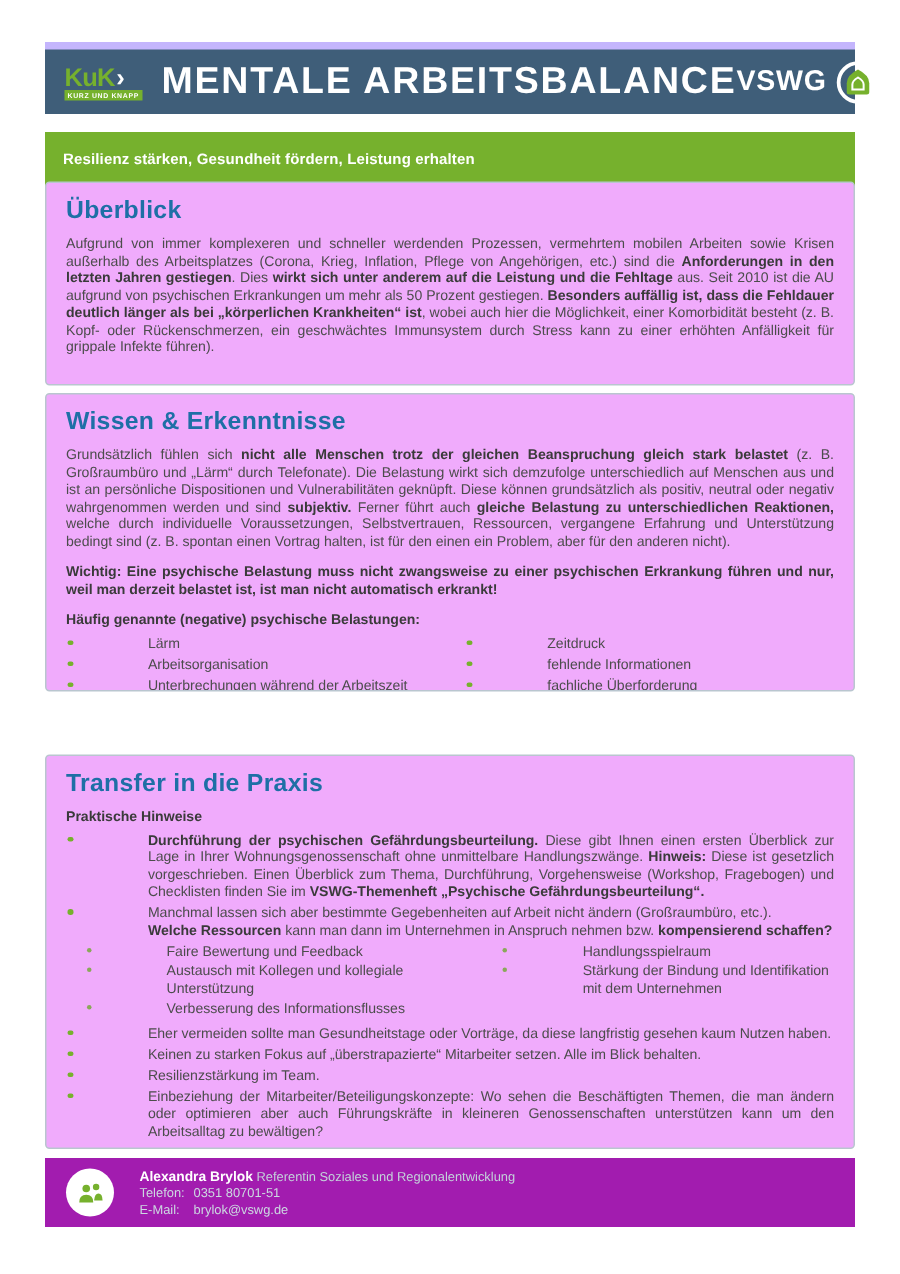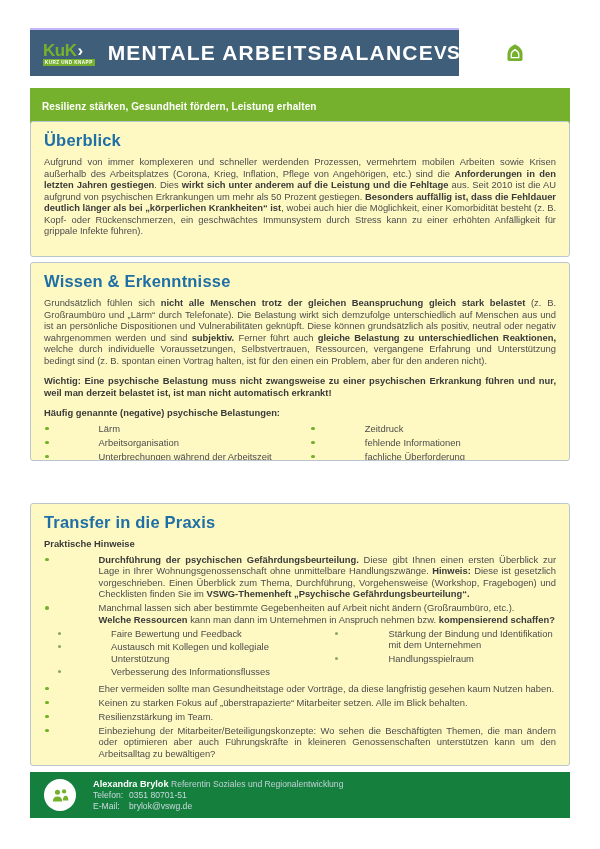--- a/index.html
+++ b/index.html
@@ -1,33 +1,33 @@
 <!DOCTYPE html>
 <html><head>
 <meta charset="utf-8">
 <style>
   html,body{margin:0;padding:0;background:#ffffff;}
   body{width:600px;height:849px;position:relative;font-family:"Liberation Sans","DejaVu Sans",sans-serif;-webkit-font-smoothing:antialiased;}
   .page{position:absolute;inset:0;background:#fff;}
 
   
-  .header{position:absolute;left:30px;top:28px;width:429px;height:48px;background:#3f5e79;border-top:2px solid #c4b5fd;box-sizing:border-box;display:flex;align-items:center;padding:0 13px;}
+  .header{position:absolute;left:30px;top:28px;width:540px;height:48px;background:#3f5e79;border-top:5px solid #c4b5fd;box-sizing:border-box;display:flex;align-items:center;padding:0 13px;}
   .kuk{display:flex;flex-direction:column;align-items:flex-start;margin-right:13px;margin-top:2px;}
   .kuk-main{font-weight:bold;font-size:17px;line-height:15px;color:#76b12d;letter-spacing:-0.5px;}
   .kuk-chev{color:#ffffff;font-weight:bold;margin-left:1px;}
   .kuk-sub{background:#76b12d;color:#ffffff;font-size:4.6px;font-weight:bold;letter-spacing:0.45px;padding:1px 2px;margin-top:1px;white-space:nowrap;}
-  .title{color:#ffffff;font-weight:bold;font-size:21px;letter-spacing:1.2px;white-space:nowrap;}
+  .title{color:#ffffff;font-weight:bold;font-size:25px;letter-spacing:1.2px;white-space:nowrap;}
   .vswg{margin-left:auto;display:flex;align-items:center;gap:6px;}
   .vswg-text{color:#ffffff;font-weight:bold;font-size:19px;letter-spacing:0.5px;}
 
   
   .tagline{position:absolute;left:30px;top:88px;width:540px;height:37px;background:#76b12d;box-sizing:border-box;display:flex;align-items:center;padding-left:12px;color:#ffffff;font-weight:bold;font-size:10px;letter-spacing:0.1px;}
 
   
-  .box{position:absolute;left:30px;width:540px;background:#fef9c3;border:1px solid #b9c6cf;border-radius:3px;box-sizing:border-box;padding:9px 13px;overflow:hidden;}
+  .box{position:absolute;left:30px;width:540px;background:#f0abfc;border:1px solid #b9c6cf;border-radius:3px;box-sizing:border-box;padding:9px 13px;overflow:hidden;}
   .box-ueberblick{top:121px;height:136px;}
   .box-wissen{top:262px;height:199px;}
   .box-transfer{top:503px;height:263px;}
   h2{margin:0 0 6px 0;color:#1e6fa6;font-size:16.5px;font-weight:bold;letter-spacing:0.2px;}
   .body-text,.li-body{font-size:9.4px;line-height:11.5px;color:#4c4c4c;text-align:justify;}
   .body-text b,.li-body b,h3{color:#3a3a3a;}
   p.body-text{margin:0 0 9px 0;}
   p.last{margin-bottom:0;}
   h3{margin:0 0 4px 0;font-size:9.4px;line-height:11.5px;font-weight:bold;}
 
@@ -41,21 +41,21 @@
   .cols .col{width:52%;}
   .cols .col + .col{width:48%;}
   .sub-cols{margin:1px 0 3px 13px;gap:17px;}
   .sub-cols .col{width:54%;padding-right:10px;box-sizing:border-box;}
   .sub-cols .col + .col{width:46%;padding-right:0;}
   .li.sub .dot{width:3px;height:3px;background:#8aa85a;}
   .li.sub{margin-bottom:2px;}
   .li.sub .li-body{text-align:left;}
 
   
-  .footer{position:absolute;left:30px;top:772px;width:540px;height:46px;background:#15803d;box-sizing:border-box;display:flex;align-items:center;padding-left:14px;}
+  .footer{position:absolute;left:30px;top:772px;width:540px;height:46px;background:#a21caf;box-sizing:border-box;display:flex;align-items:center;padding-left:14px;}
   .avatar{width:32px;height:32px;border-radius:50%;background:#ffffff;display:flex;align-items:center;justify-content:center;flex:0 0 auto;}
   .footer-info{margin-left:17px;color:#ccd8e1;font-size:8.6px;line-height:11px;}
   .f-name{color:#ffffff;font-weight:bold;font-size:9.2px;}
   .f-role{color:#c3d0da;}
   .f-label{display:inline-block;width:36px;}
 </style>
 </head>
 <body>
 
 <div class="page">
@@ -145,25 +145,25 @@
               <span class="li-body"><span>Austausch mit Kollegen und kollegiale Unterstützung</span></span>
             </div>
             <div class="li sub">
               <span class="dot"></span>
               <span class="li-body"><span>Verbesserung des Informationsflusses</span></span>
             </div>
           </div>
           <div class="col list">
             <div class="li sub">
               <span class="dot"></span>
+              <span class="li-body"><span>Handlungsspielraum</span></span>
+            </div>
+            <div class="li sub">
+              <span class="dot"></span>
               <span class="li-body"><span>Stärkung der Bindung und Identifikation mit dem Unternehmen</span></span>
-            </div>
-            <div class="li sub">
-              <span class="dot"></span>
-              <span class="li-body"><span>Handlungsspielraum</span></span>
             </div>
           </div>
         </div>
         <div class="li">
           <span class="dot"></span>
           <span class="li-body"><span>Eher vermeiden sollte man Gesundheitstage oder Vorträge, da diese langfristig gesehen kaum Nutzen haben.</span></span>
         </div>
         <div class="li">
           <span class="dot"></span>
           <span class="li-body"><span>Keinen zu starken Fokus auf „überstrapazierte“ Mitarbeiter setzen. Alle im Blick behalten.</span></span>

